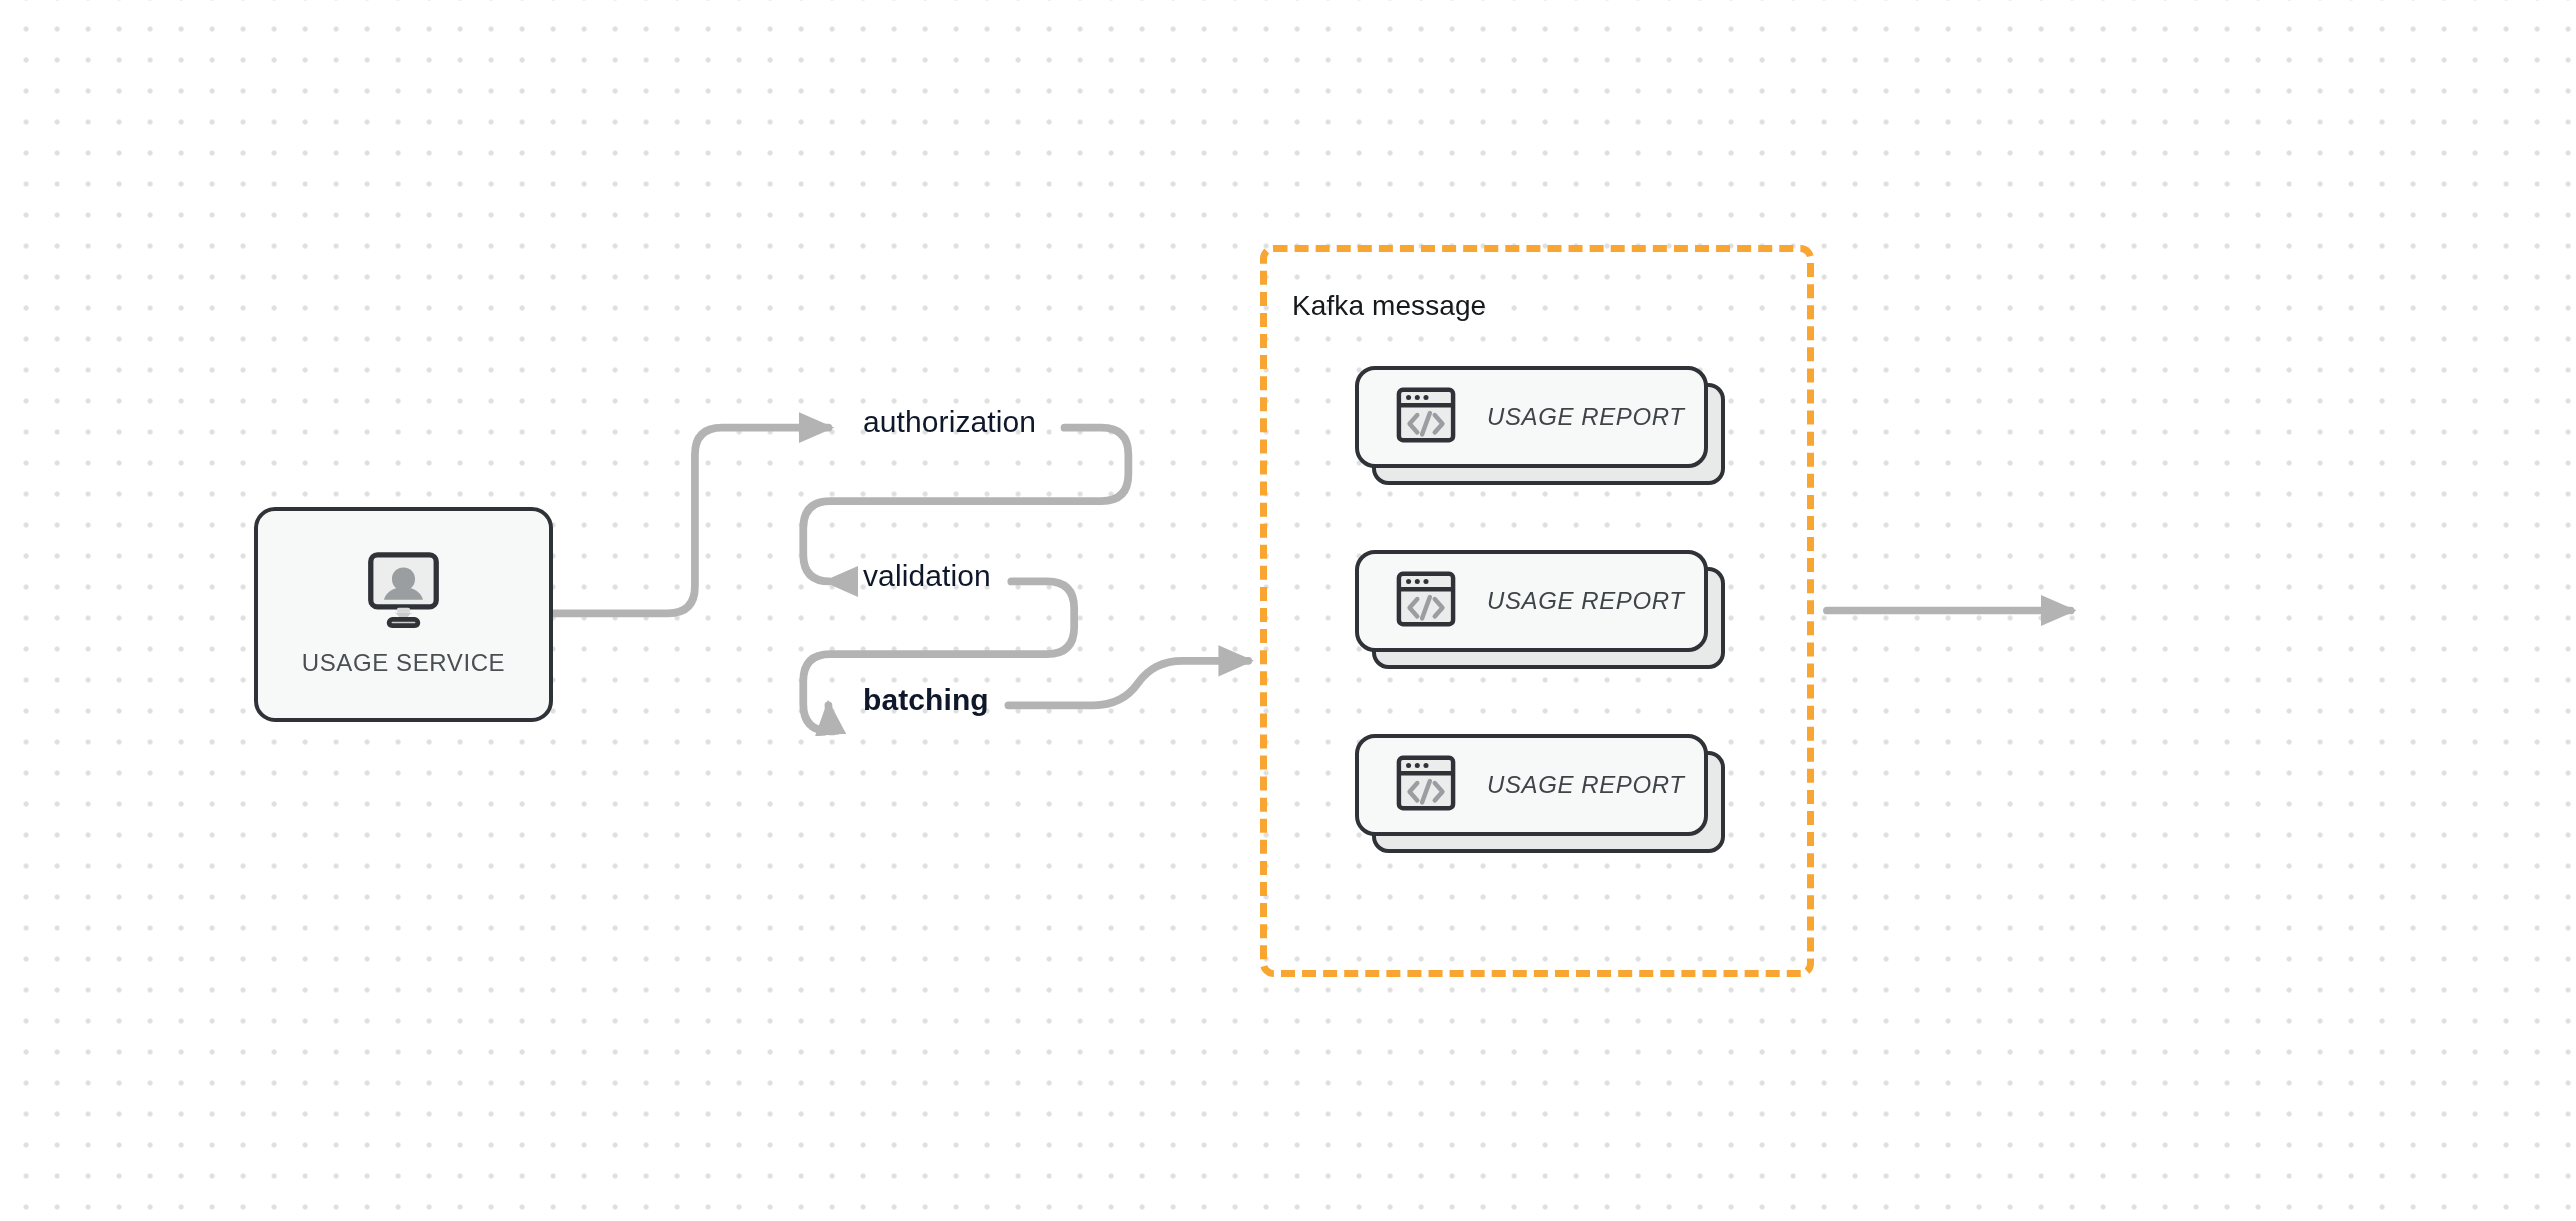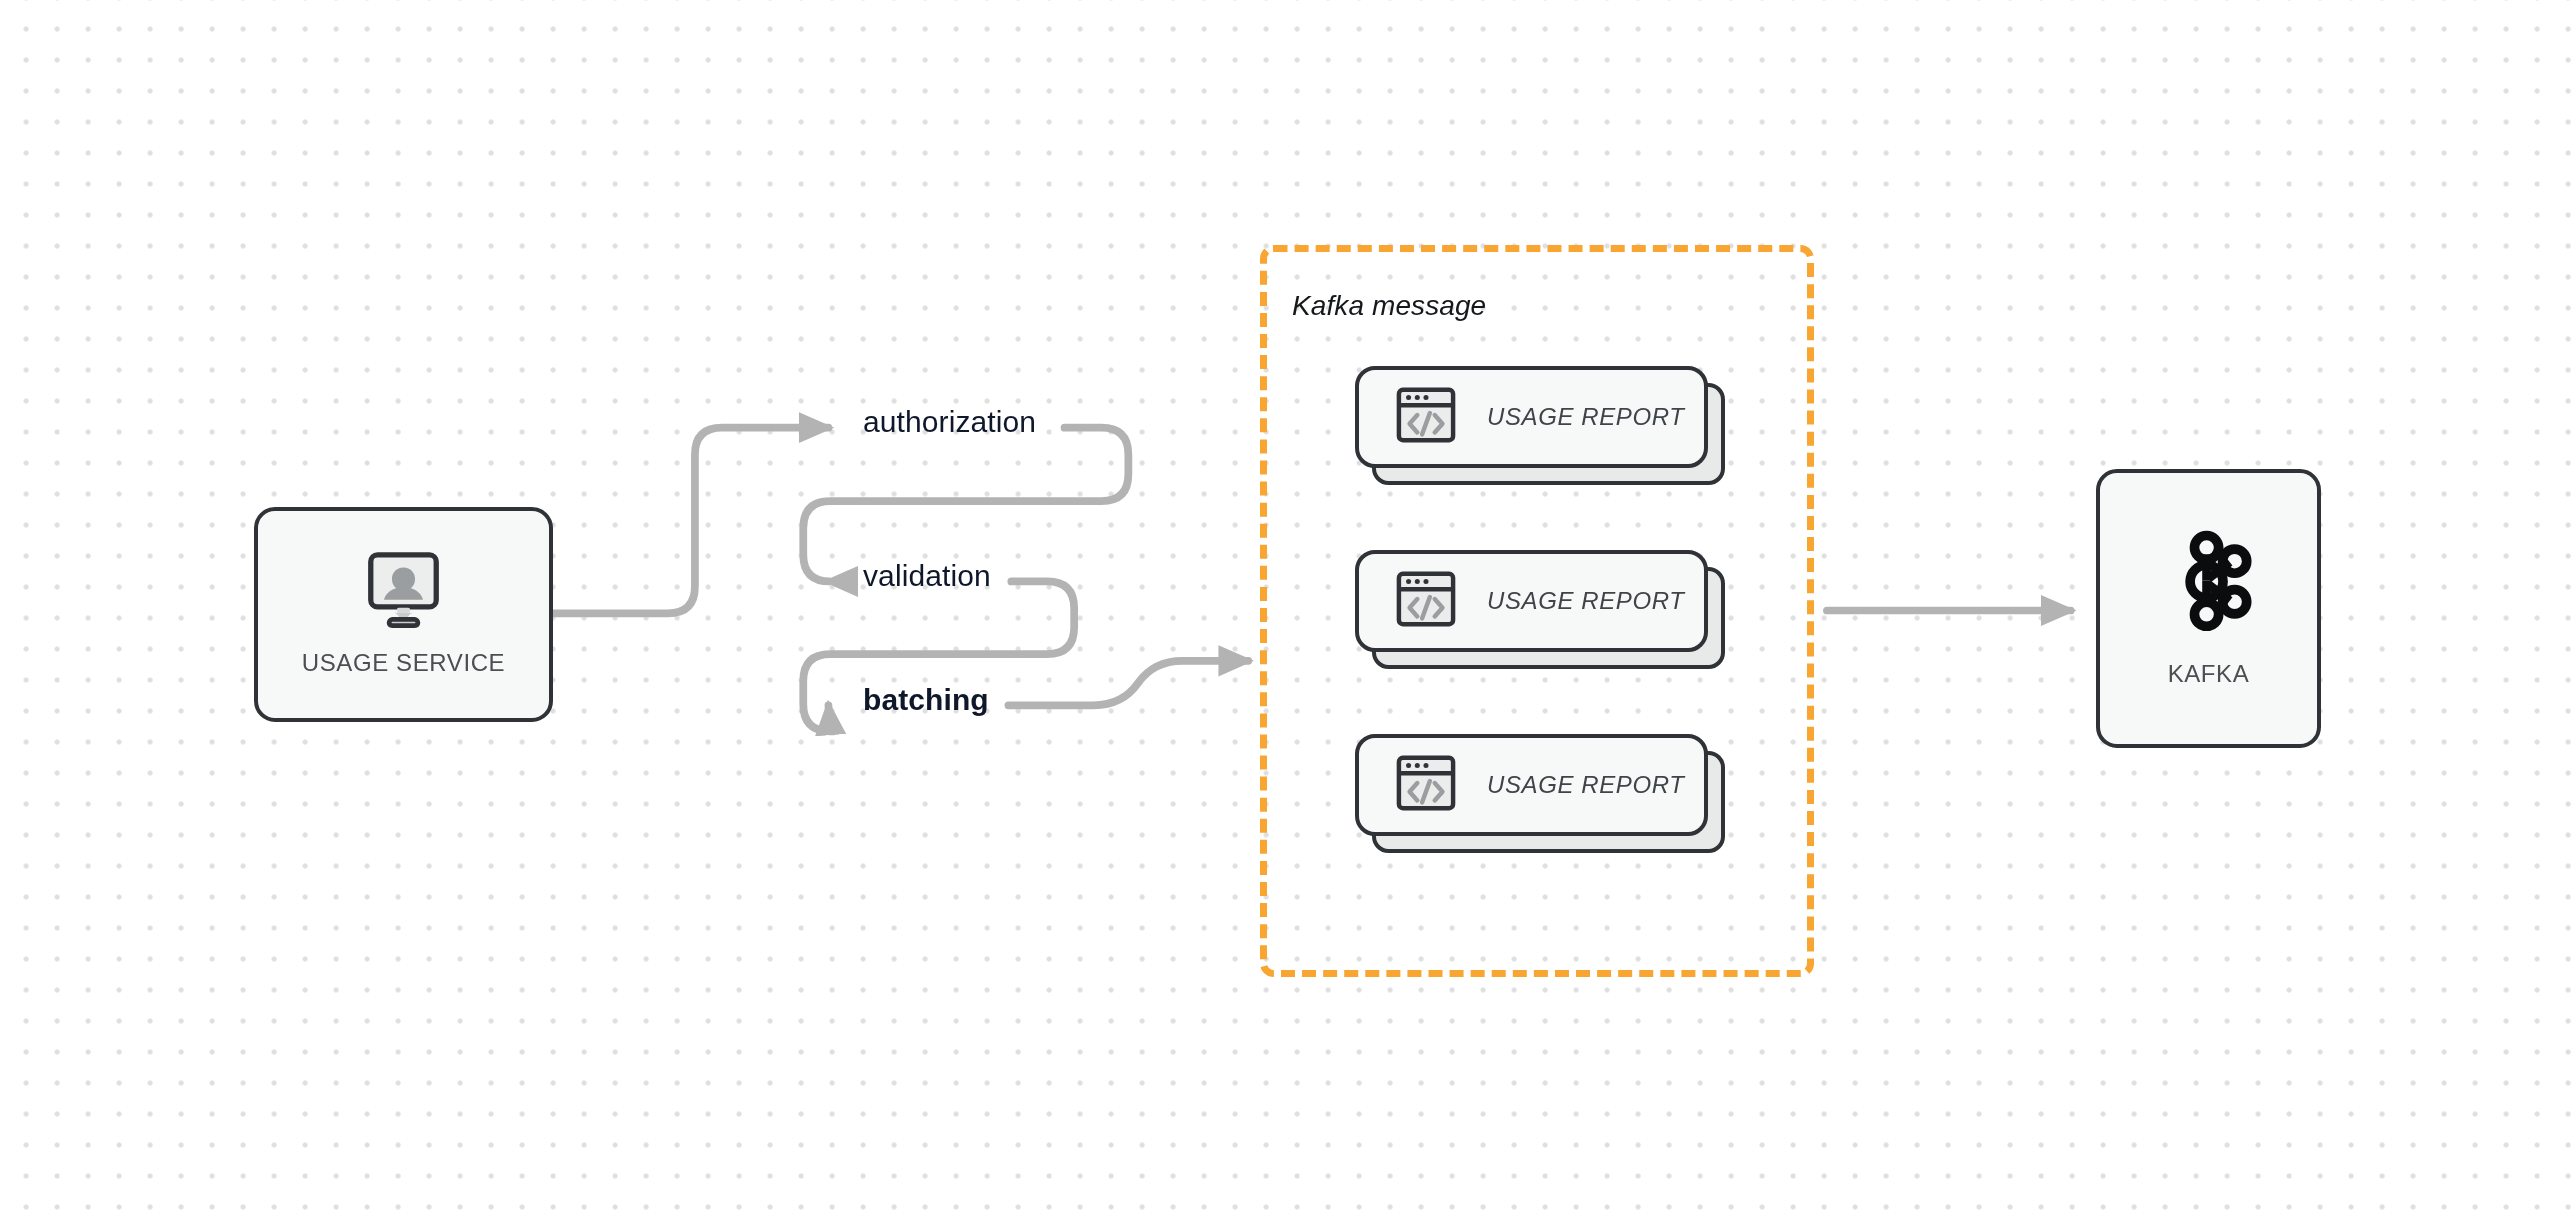--- a/index.html
+++ b/index.html
@@ -44,21 +44,20 @@
     left:1260px; top:245px; width:554px; height:732px;
     border:7.7px dashed #f9a531;
     border-radius:13.5px;
   }
   #kafka-group-title {
     position:absolute;
     left:1292px; top:290px;
     font-size:28px;
     color:#16191c;
     letter-spacing:0.1px;
-    font-style:italic;
   }
 
   
   .card-wrap { position:absolute; width:370px; height:118px; }
   .card-back {
     position:absolute; left:16.5px; top:16.5px;
     width:353px; height:102px;
     background:#e8eaea;
     border:4.8px solid #2f3337;
     border-radius:16.5px;
@@ -185,35 +184,19 @@
           <circle cx="31" cy="13" r="2.6" fill="#2f3337"></circle>
           <path d="M22 31 L14 40 L22 49" fill="none" stroke="#9b9ea0" stroke-width="4.6" stroke-linecap="round" stroke-linejoin="round"></path>
           <path d="M40 31 L48 40 L40 49" fill="none" stroke="#9b9ea0" stroke-width="4.6" stroke-linecap="round" stroke-linejoin="round"></path>
           <line x1="35" y1="29" x2="27" y2="51" stroke="#9b9ea0" stroke-width="4.6" stroke-linecap="round"></line>
         </svg>
       </span>
       <span class="card-text">USAGE REPORT</span>
     </div>
   </div>
 
-  <div class="node" id="kafka-node">
-    <span>
-      <svg width="89" height="101" viewBox="0 0 92 104">
-        <line x1="44" y1="25" x2="44" y2="52" stroke="#0b0c0d" stroke-width="9"></line>
-        <line x1="44" y1="52" x2="44" y2="79" stroke="#0b0c0d" stroke-width="9"></line>
-        <line x1="46" y1="50" x2="68" y2="33" stroke="#0b0c0d" stroke-width="9"></line>
-        <line x1="46" y1="56" x2="68" y2="73" stroke="#0b0c0d" stroke-width="9"></line>
-        <circle cx="44" cy="53" r="17" fill="none" stroke="#0b0c0d" stroke-width="10"></circle>
-        <circle cx="44" cy="18" r="12.5" fill="none" stroke="#0b0c0d" stroke-width="10"></circle>
-        <circle cx="44" cy="87" r="12.5" fill="none" stroke="#0b0c0d" stroke-width="10"></circle>
-        <circle cx="73" cy="32" r="12.5" fill="none" stroke="#0b0c0d" stroke-width="10"></circle>
-        <circle cx="73" cy="74" r="12.5" fill="none" stroke="#0b0c0d" stroke-width="10"></circle>
-      </svg>
-    </span>
-    <span class="node-label">KAFKA</span>
-  </div>
 
   <div class="step-label" id="step-0">authorization</div>
   <div class="step-label" id="step-1">validation</div>
   <div class="step-label" id="step-2">batching</div>
 
 </div>
 
 
 </body></html>

